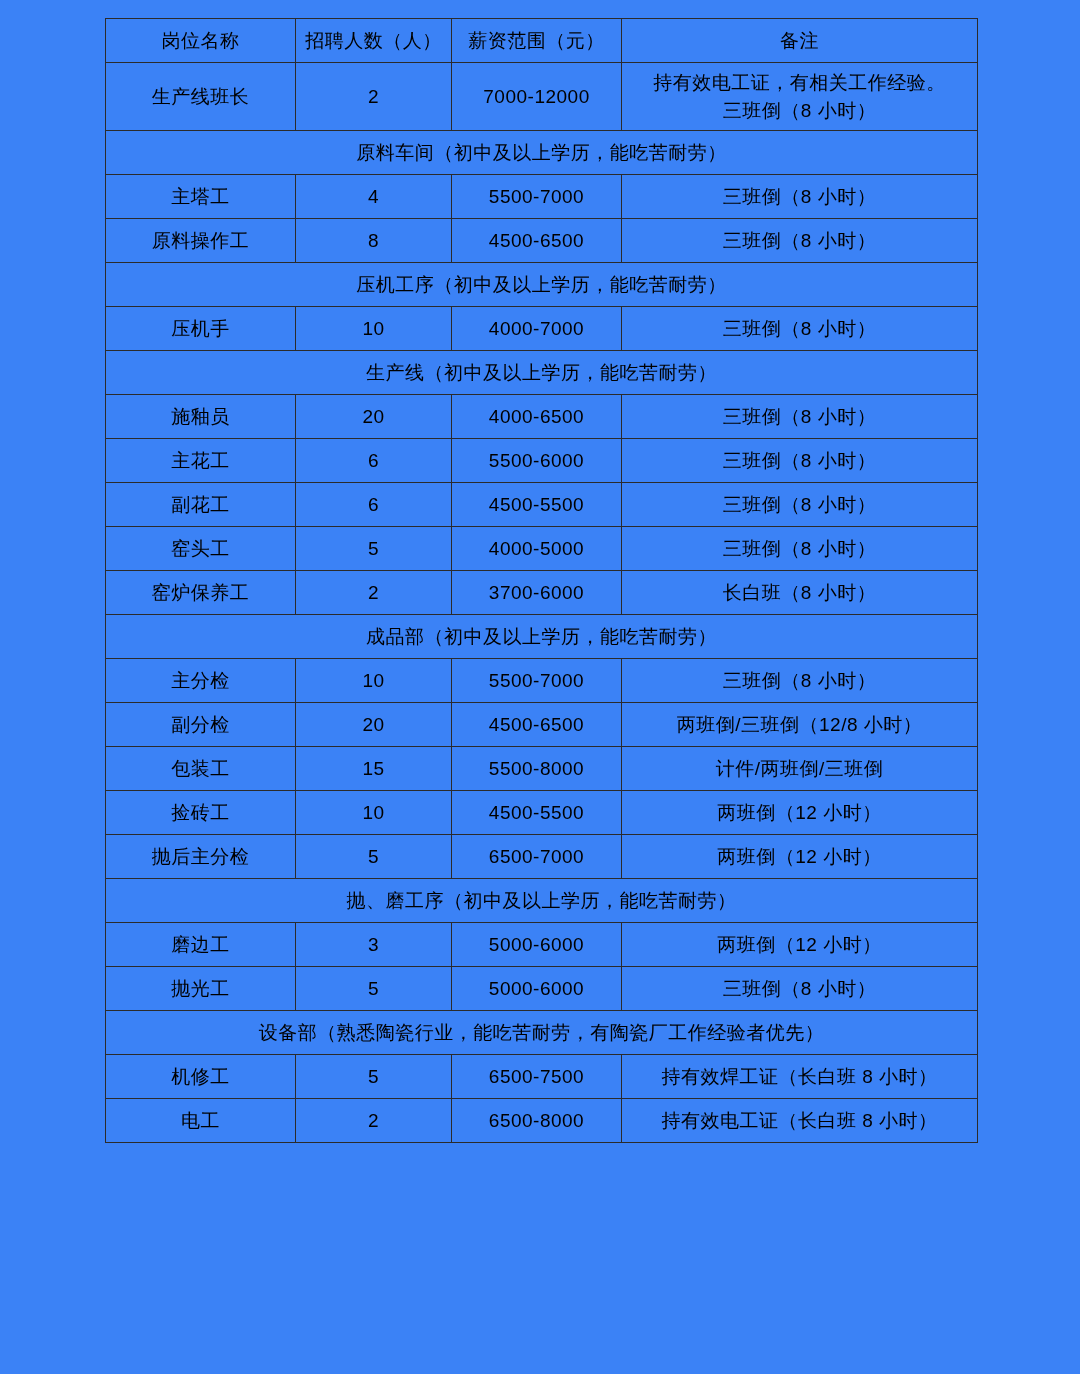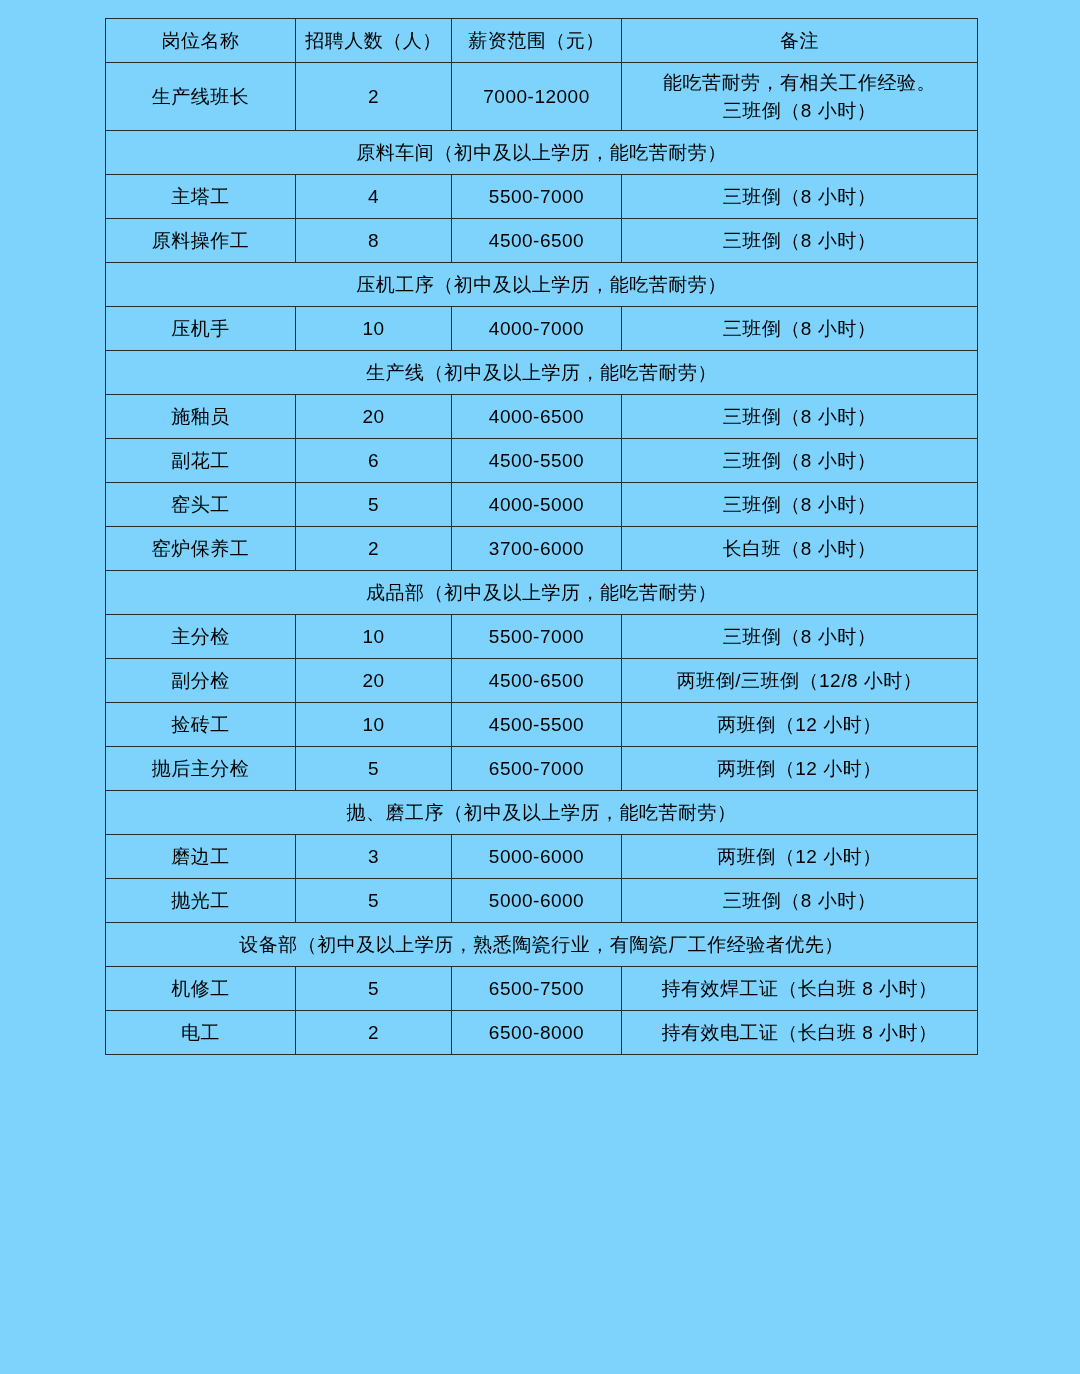--- a/index.html
+++ b/index.html
@@ -10,21 +10,21 @@
   body {
     width: 1080px;
     height: 1374px;
     font-family: "Liberation Sans", "DejaVu Sans", sans-serif;
     color: #000000;
   }
   .page {
     width: 1080px;
     height: 1374px;
     position: relative;
-    background: #7dd3fc;
+    background: #3b82f6;
   }
   table.jobs {
     position: absolute;
     left: 105px;
     top: 18px;
     width: 872px;
     border-collapse: collapse;
     table-layout: fixed;
   }
   table.jobs td {
@@ -77,21 +77,21 @@
         <td class="header-cell">岗位名称</td>
         <td class="header-cell">招聘人数（人）</td>
         <td class="header-cell">薪资范围（元）</td>
         <td class="header-cell">备注</td>
       </tr>
     <tr>
           <td class="tall">生产线班长</td>
           <td class="tall">2</td>
           <td class="tall">7000-12000</td>
           <td class="remark-two-line tall">
-            <span class="line">能吃苦耐劳，有相关工作经验。</span>
+            <span class="line">持有效电工证，有相关工作经验。</span>
             <span class="line">三班倒（8 小时）</span>
           </td>
         </tr>
         <tr>
           <td class="section" colspan="4">原料车间（初中及以上学历，能吃苦耐劳）</td>
         </tr>
         <tr>
           <td>主塔工</td>
           <td>4</td>
           <td>5500-7000</td>
@@ -112,20 +112,26 @@
           <td>4000-7000</td>
           <td>三班倒（8 小时）</td>
         </tr>
         <tr>
           <td class="section" colspan="4">生产线（初中及以上学历，能吃苦耐劳）</td>
         </tr>
         <tr>
           <td>施釉员</td>
           <td>20</td>
           <td>4000-6500</td>
+          <td>三班倒（8 小时）</td>
+        </tr>
+        <tr>
+          <td>主花工</td>
+          <td>6</td>
+          <td>5500-6000</td>
           <td>三班倒（8 小时）</td>
         </tr>
         <tr>
           <td>副花工</td>
           <td>6</td>
           <td>4500-5500</td>
           <td>三班倒（8 小时）</td>
         </tr>
         <tr>
           <td>窑头工</td>
@@ -148,20 +154,26 @@
           <td>5500-7000</td>
           <td>三班倒（8 小时）</td>
         </tr>
         <tr>
           <td>副分检</td>
           <td>20</td>
           <td>4500-6500</td>
           <td>两班倒/三班倒（12/8 小时）</td>
         </tr>
         <tr>
+          <td>包装工</td>
+          <td>15</td>
+          <td>5500-8000</td>
+          <td>计件/两班倒/三班倒</td>
+        </tr>
+        <tr>
           <td>捡砖工</td>
           <td>10</td>
           <td>4500-5500</td>
           <td>两班倒（12 小时）</td>
         </tr>
         <tr>
           <td>抛后主分检</td>
           <td>5</td>
           <td>6500-7000</td>
           <td>两班倒（12 小时）</td>
@@ -175,21 +187,21 @@
           <td>5000-6000</td>
           <td>两班倒（12 小时）</td>
         </tr>
         <tr>
           <td>抛光工</td>
           <td>5</td>
           <td>5000-6000</td>
           <td>三班倒（8 小时）</td>
         </tr>
         <tr>
-          <td class="section" colspan="4">设备部（初中及以上学历，熟悉陶瓷行业，有陶瓷厂工作经验者优先）</td>
+          <td class="section" colspan="4">设备部（熟悉陶瓷行业，能吃苦耐劳，有陶瓷厂工作经验者优先）</td>
         </tr>
         <tr>
           <td>机修工</td>
           <td>5</td>
           <td>6500-7500</td>
           <td>持有效焊工证（长白班 8 小时）</td>
         </tr>
         <tr>
           <td>电工</td>
           <td>2</td>

